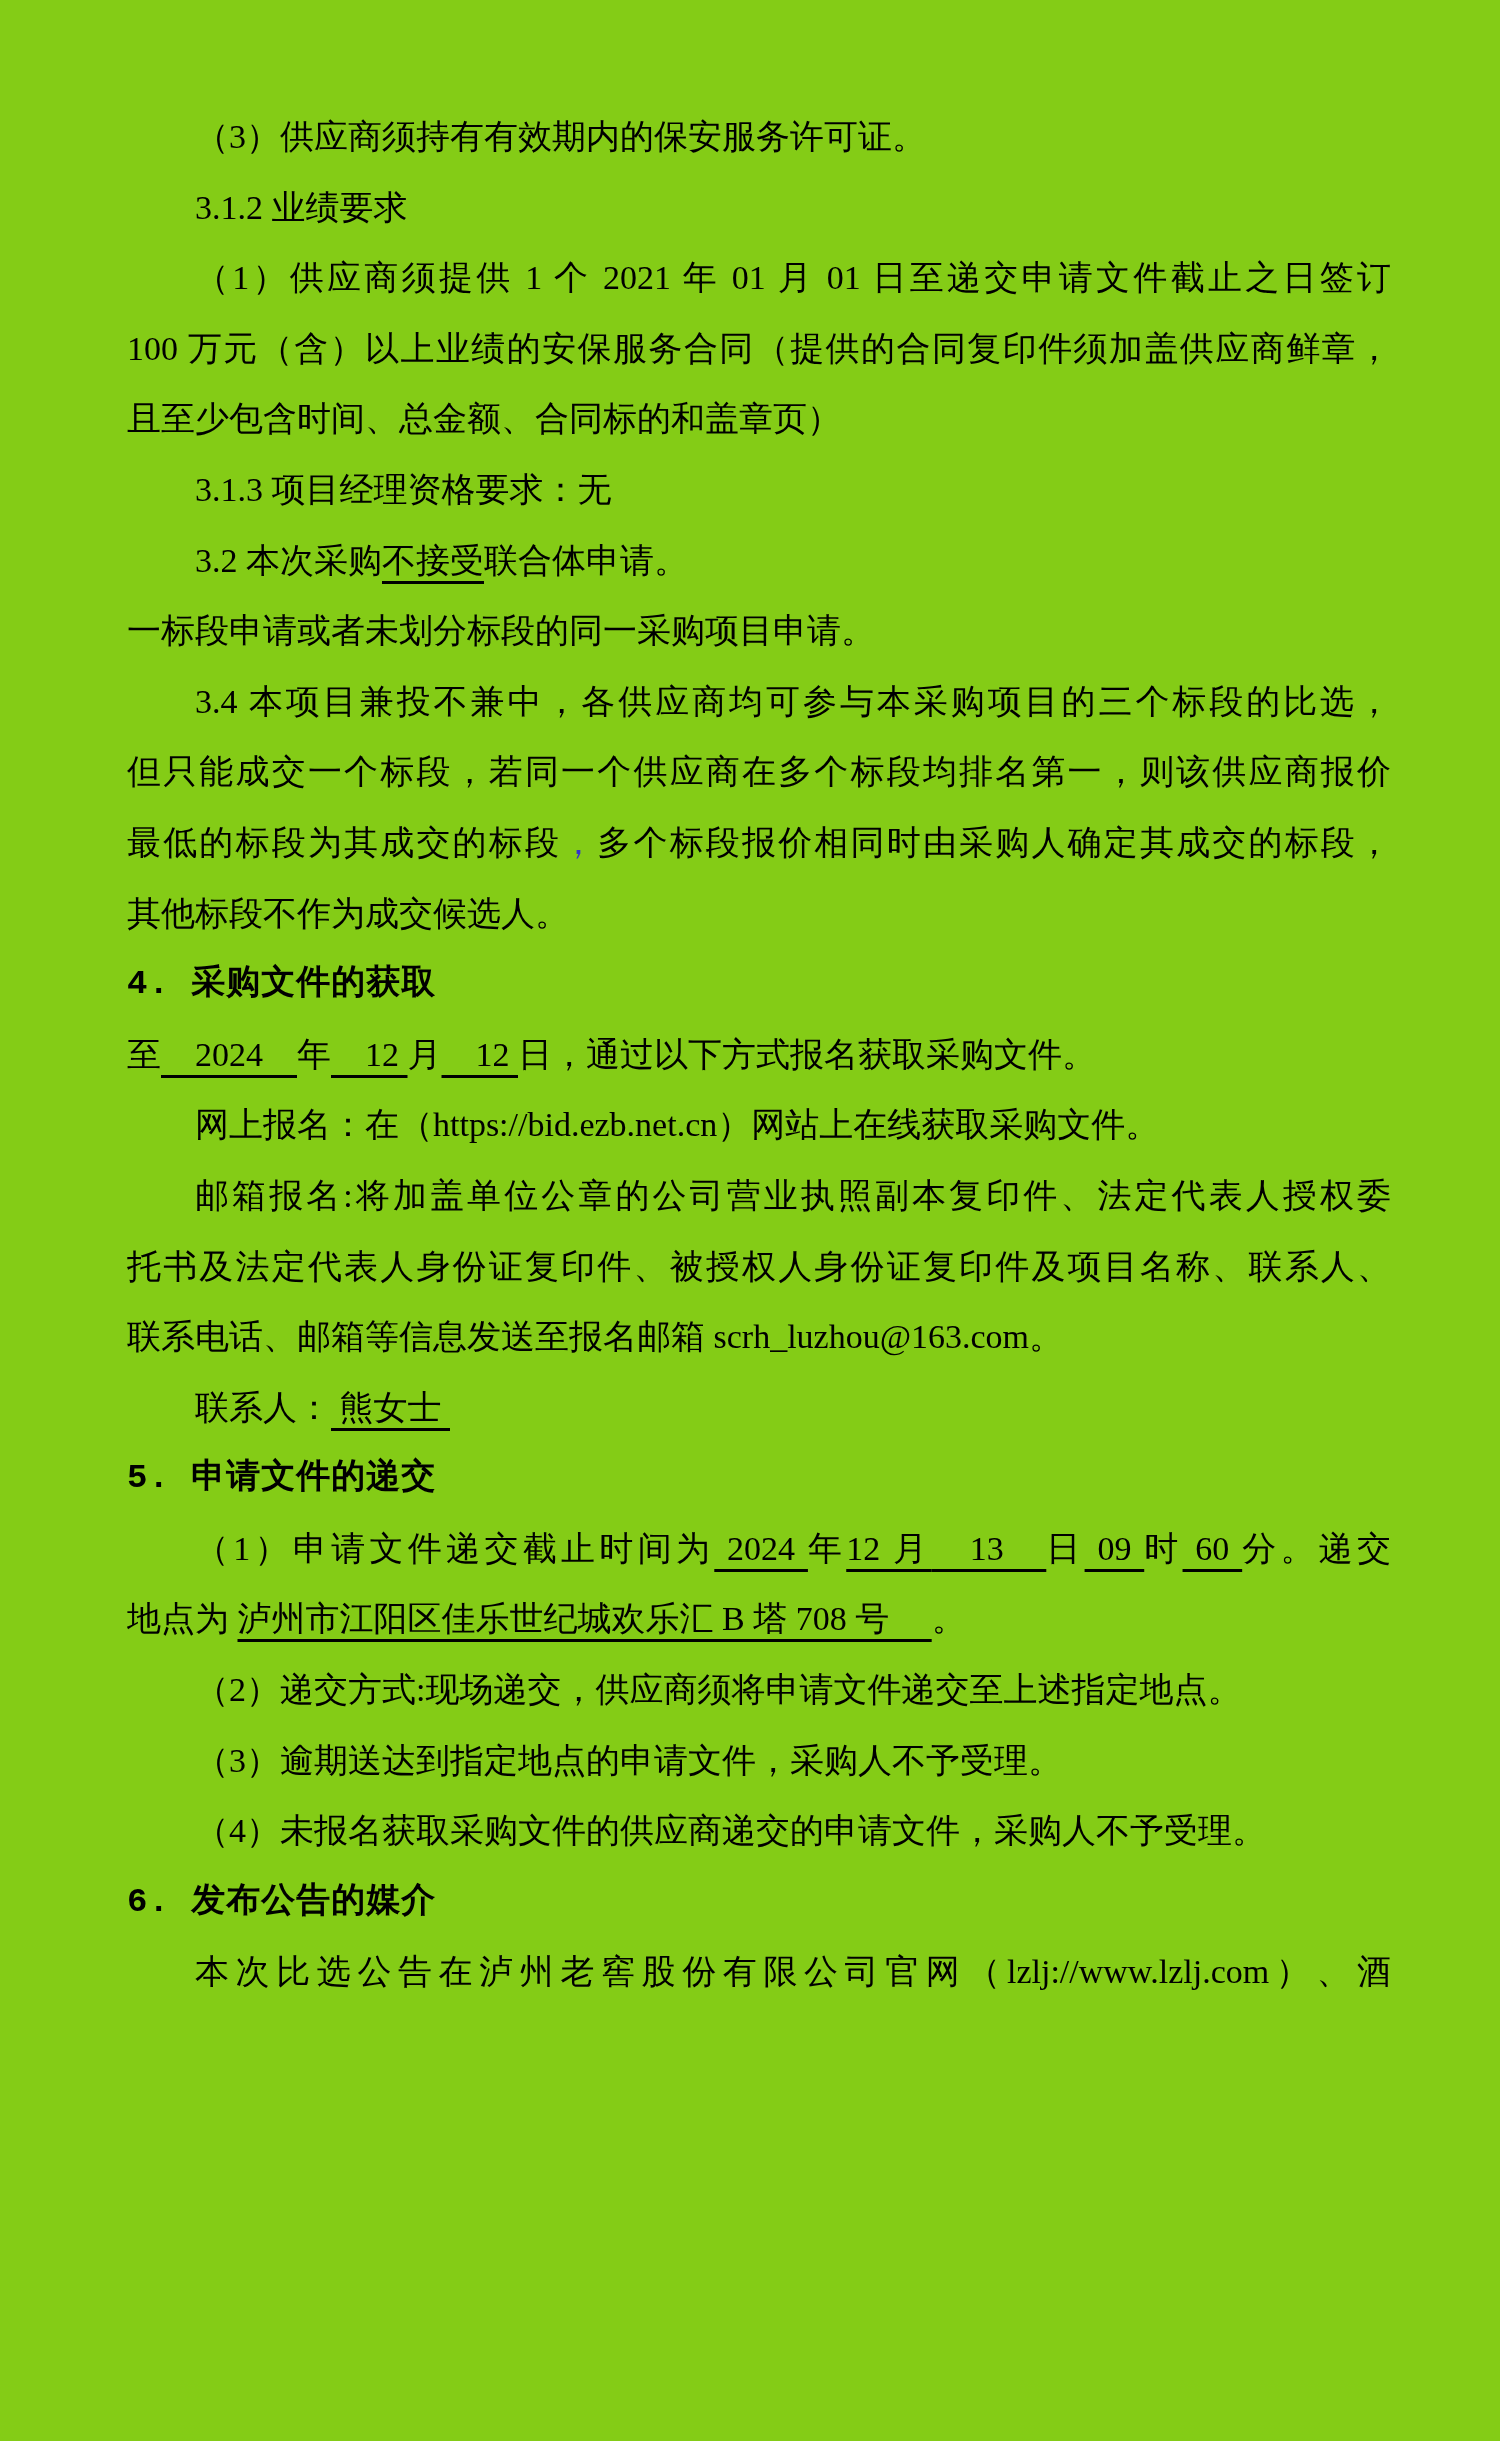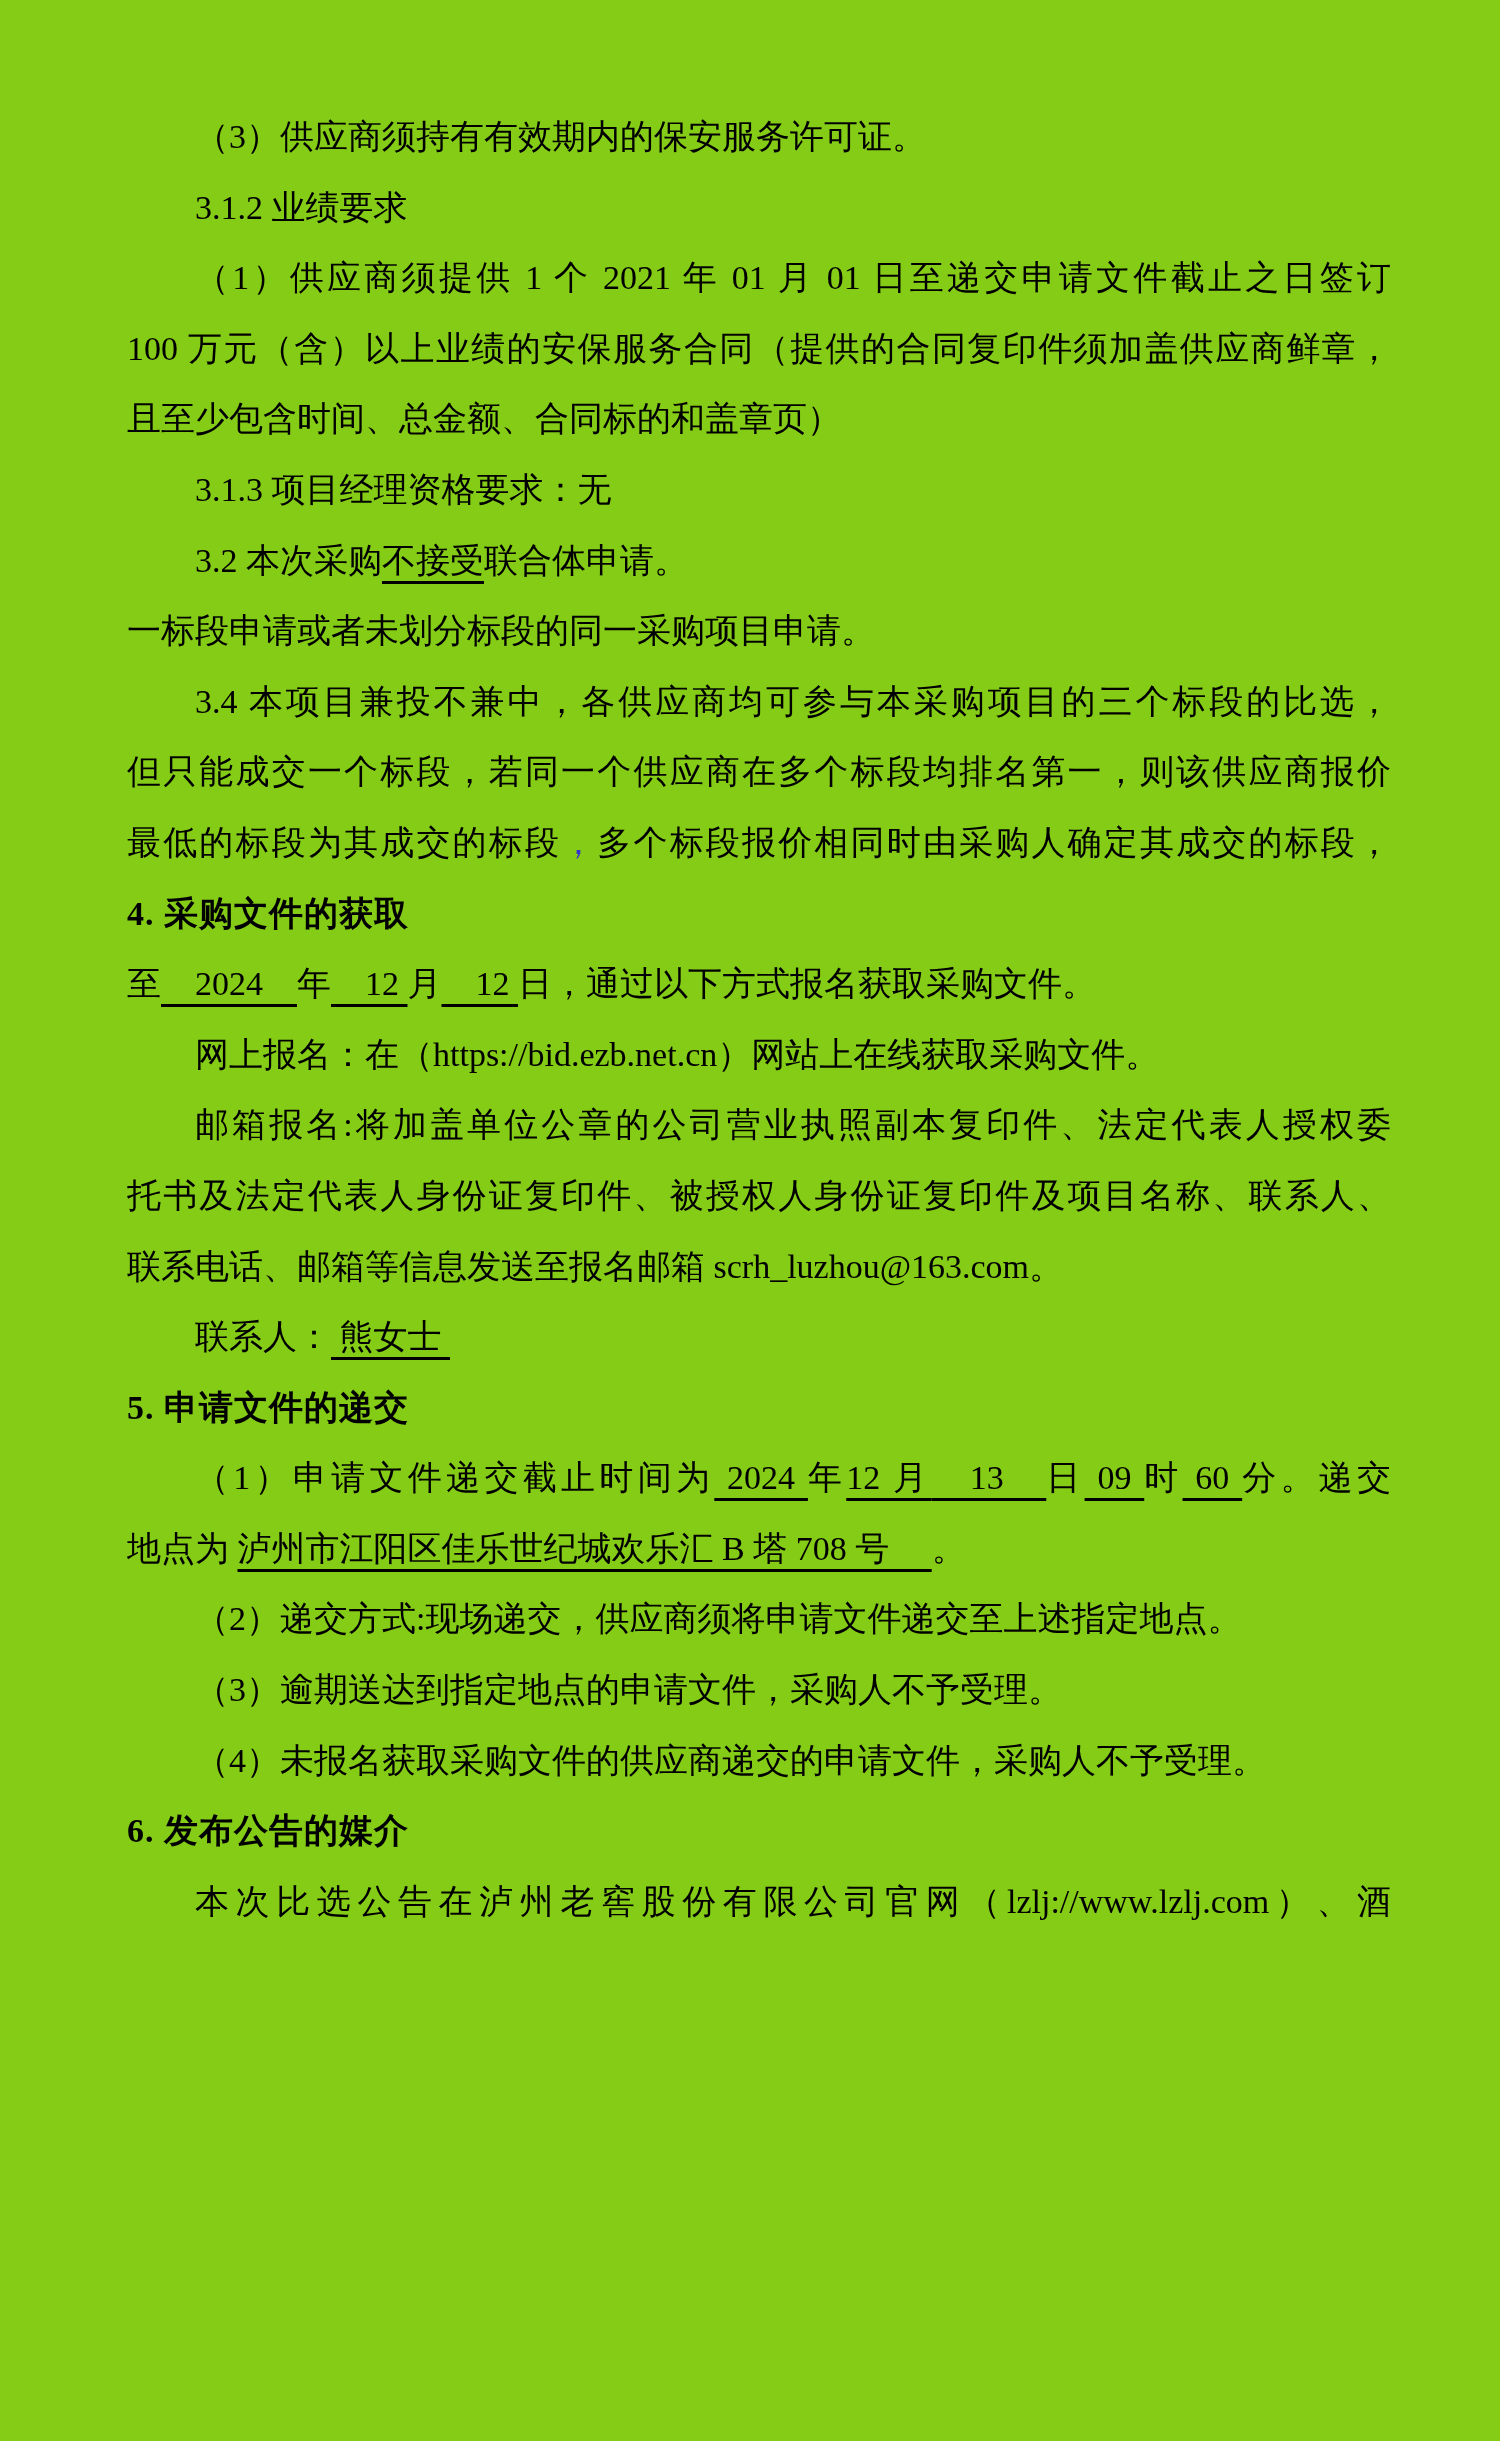--- a/index.html
+++ b/index.html
@@ -27,21 +27,21 @@
   }
   .line.indent { text-indent:68px; }
   .line.justify {
     white-space:normal;
     text-align:justify;
     text-align-last:justify;
     text-justify:inter-character;
   }
   .line.heading {
     font-weight:bold;
-    font-family:Liberation Serif, serif;
+    font-family:Liberation Mono, monospace;
     letter-spacing:1px;
   }
   .u {
     text-decoration:underline;
     text-decoration-thickness:2.5px;
     text-underline-offset:9px;
     text-align:right;
   }
 </style>
 </head>
@@ -53,20 +53,21 @@
       <div class="line indent"><span>3.1.2 业绩要求</span></div>
       <div class="line indent justify"><span>（1）供应商须提供 1 个 2021 年 01 月 01 日至递交申请文件截止之日签订</span></div>
       <div class="line justify"><span>100 万元（含）以上业绩的安保服务合同（提供的合同复印件须加盖供应商鲜章，</span></div>
       <div class="line"><span>且至少包含时间、总金额、合同标的和盖章页）</span></div>
       <div class="line indent"><span>3.1.3 项目经理资格要求：无</span></div>
       <div class="line indent"><span>3.2 本次采购</span><span class="u">不接受</span><span>联合体申请。</span></div>
       <div class="line"><span>一标段申请或者未划分标段的同一采购项目申请。</span></div>
       <div class="line indent justify"><span>3.4 本项目兼投不兼中，各供应商均可参与本采购项目的三个标段的比选，</span></div>
       <div class="line justify"><span>但只能成交一个标段，若同一个供应商在多个标段均排名第一，则该供应商报价</span></div>
       <div class="line justify"><span>最低的标段为其成交的标段</span><span style="color: rgb(51, 51, 204);">，</span><span>多个标段报价相同时由采购人确定其成交的标段，</span></div>
+      <div class="line"><span>其他标段不作为成交候选人。</span></div>
       <div class="line heading"><span>4. 采购文件的获取</span></div>
       <div class="line"><span>至</span><span class="u">　2024　</span><span>年</span><span class="u">　12 </span><span>月</span><span class="u">　12 </span><span>日，通过以下方式报名获取采购文件。</span></div>
       <div class="line indent"><span>网上报名：在（https://bid.ezb.net.cn）网站上在线获取采购文件。</span></div>
       <div class="line indent justify"><span>邮箱报名:将加盖单位公章的公司营业执照副本复印件、法定代表人授权委</span></div>
       <div class="line justify"><span>托书及法定代表人身份证复印件、被授权人身份证复印件及项目名称、联系人、</span></div>
       <div class="line"><span>联系电话、邮箱等信息发送至报名邮箱 scrh_luzhou@163.com。</span></div>
       <div class="line indent"><span>联系人：</span><span class="u"> 熊女士 </span></div>
       <div class="line heading"><span>5. 申请文件的递交</span></div>
       <div class="line indent justify"><span>（1）申请文件递交截止时间为</span><span class="u"> 2024 </span><span>年</span><span class="u">12 月</span><span class="u">　13　</span><span>日</span><span class="u"> 09 </span><span>时</span><span class="u"> 60 </span><span>分。递交</span></div>
       <div class="line"><span>地点为 </span><span class="u">泸州市江阳区佳乐世纪城欢乐汇 B 塔 708 号　 </span><span>。</span></div>

